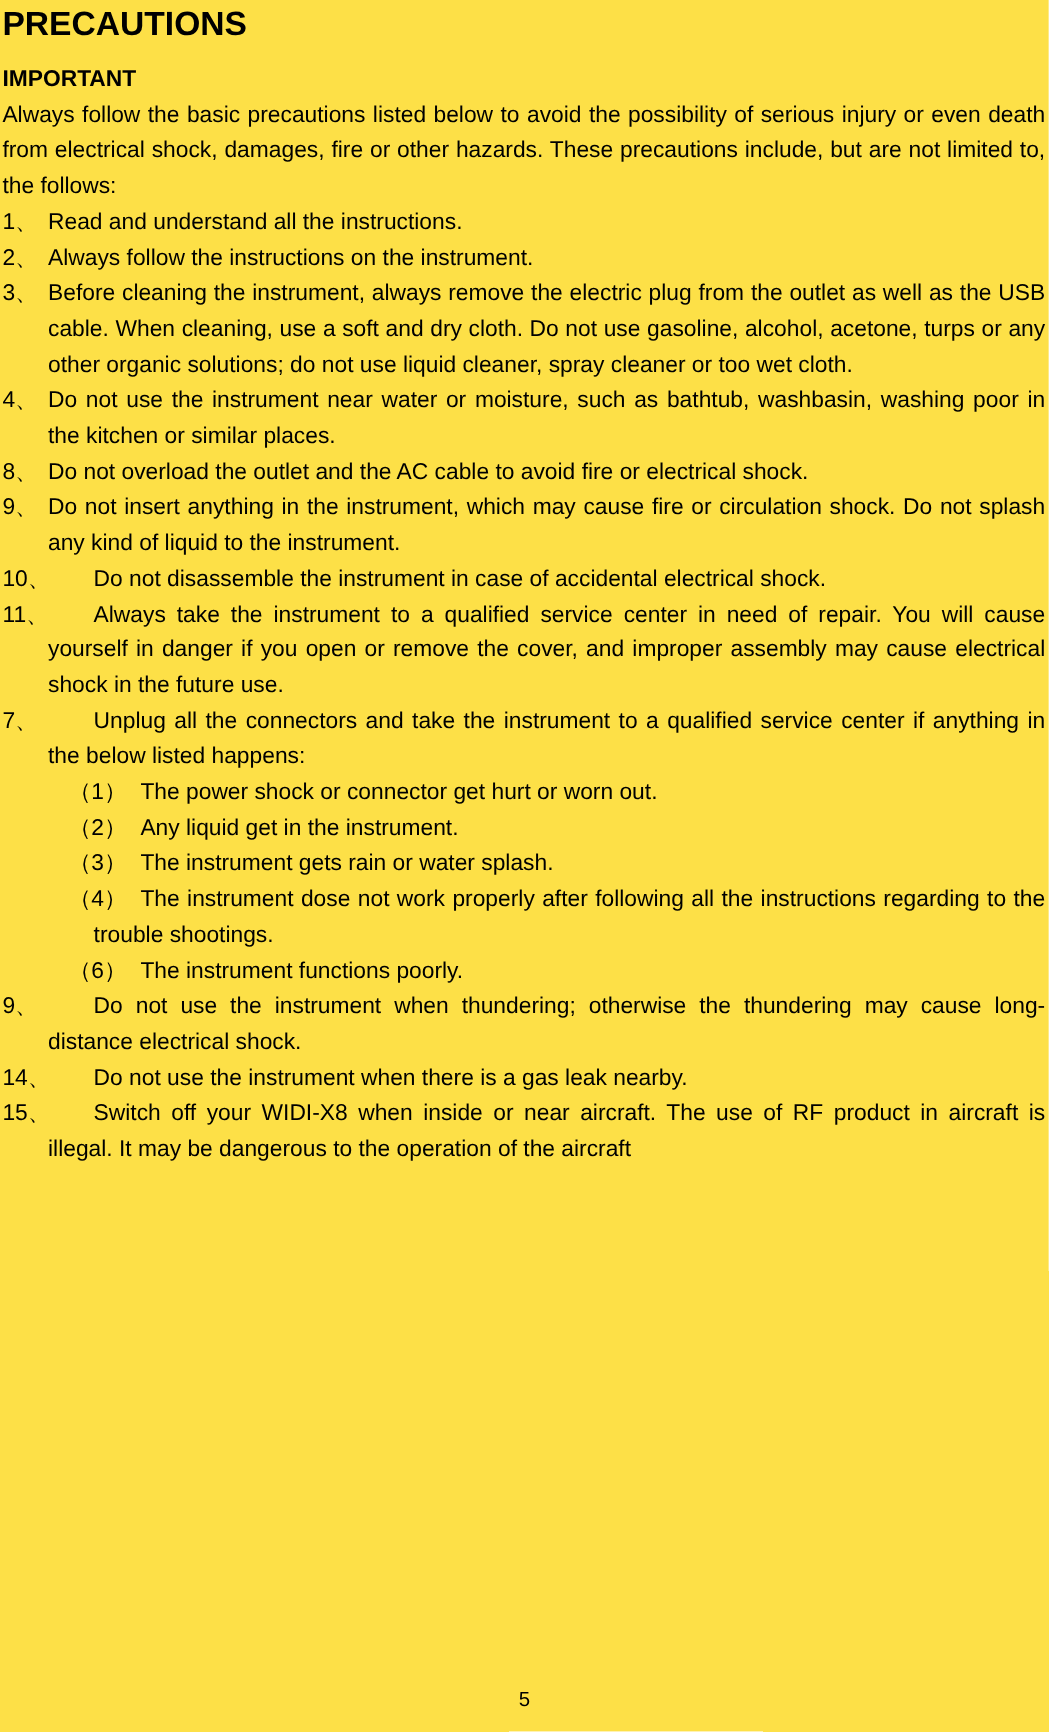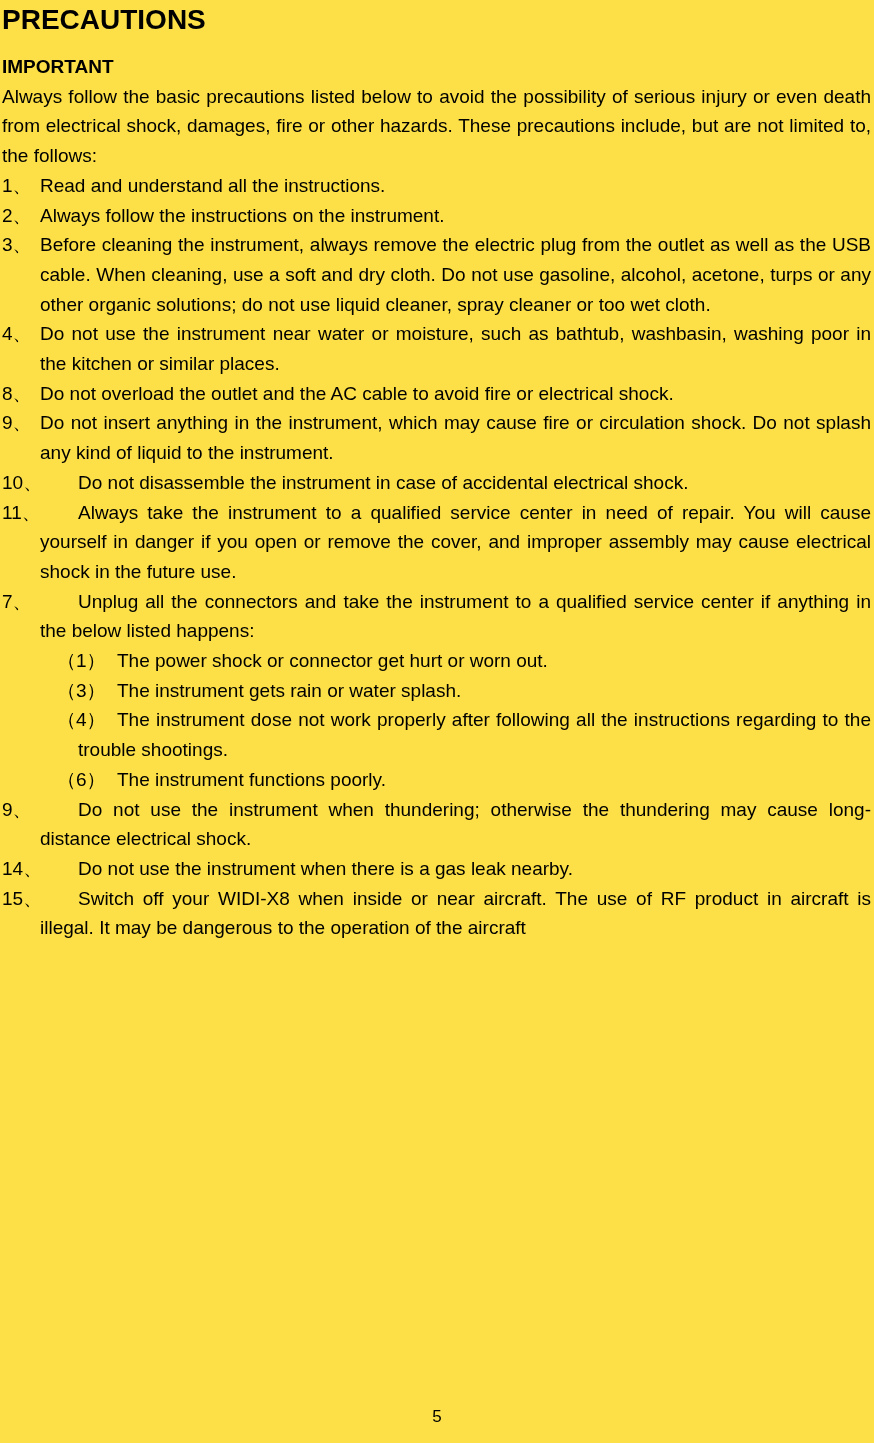--- a/index.html
+++ b/index.html
@@ -78,20 +78,21 @@
   <p class="item"><span class="num">2、</span><span>Always follow the instructions on the instrument.</span></p>
   <p class="item"><span class="num">3、</span><span>Before cleaning the instrument, always remove the electric plug from the outlet as well as the USB cable. When cleaning, use a soft and dry cloth. Do not use gasoline, alcohol, acetone, turps or any other organic solutions; do not use liquid cleaner, spray cleaner or too wet cloth.</span></p>
   <p class="item"><span class="num">4、</span><span>Do not use the instrument near water or moisture, such as bathtub, washbasin, washing poor in the kitchen or similar places.</span></p>
   <p class="item"><span class="num">8、</span><span>Do not overload the outlet and the AC cable to avoid fire or electrical shock.</span></p>
   <p class="item"><span class="num">9、</span><span>Do not insert anything in the instrument, which may cause fire or circulation shock. Do not splash any kind of liquid to the instrument.</span></p>
   <p class="item"><span class="num wide">10、</span><span>Do not disassemble the instrument in case of accidental electrical shock.</span></p>
   <p class="item"><span class="num wide">11、</span><span>Always take the instrument to a qualified service center in need of repair. You will cause yourself in danger if you open or remove the cover, and improper assembly may cause electrical shock in the future use.</span></p>
   <p class="item"><span class="num wide">7、</span><span>Unplug all the connectors and take the instrument to a qualified service center if anything in the below listed happens:</span></p>
 
   <p class="subitem"><span class="num">（1）</span><span>The power shock or connector get hurt or worn out.</span></p>
+  <p class="subitem"><span class="num">（2）</span><span>Any liquid get in the instrument.</span></p>
   <p class="subitem"><span class="num">（3）</span><span>The instrument gets rain or water splash.</span></p>
   <p class="subitem"><span class="num">（4）</span><span>The instrument dose not work properly after following all the instructions regarding to the trouble shootings.</span></p>
   <p class="subitem"><span class="num">（6）</span><span>The instrument functions poorly.</span></p>
 
   <p class="item"><span class="num wide">9、</span><span>Do not use the instrument when thundering; otherwise the thundering may cause long-distance electrical shock.</span></p>
   <p class="item"><span class="num wide">14、</span><span>Do not use the instrument when there is a gas leak nearby.</span></p>
   <p class="item"><span class="num wide">15、</span><span>Switch off your WIDI-X8 when inside or near aircraft. The use of RF product in aircraft is illegal. It may be dangerous to the operation of the aircraft</span></p>
 
   <div class="page-number">5</div>
 

